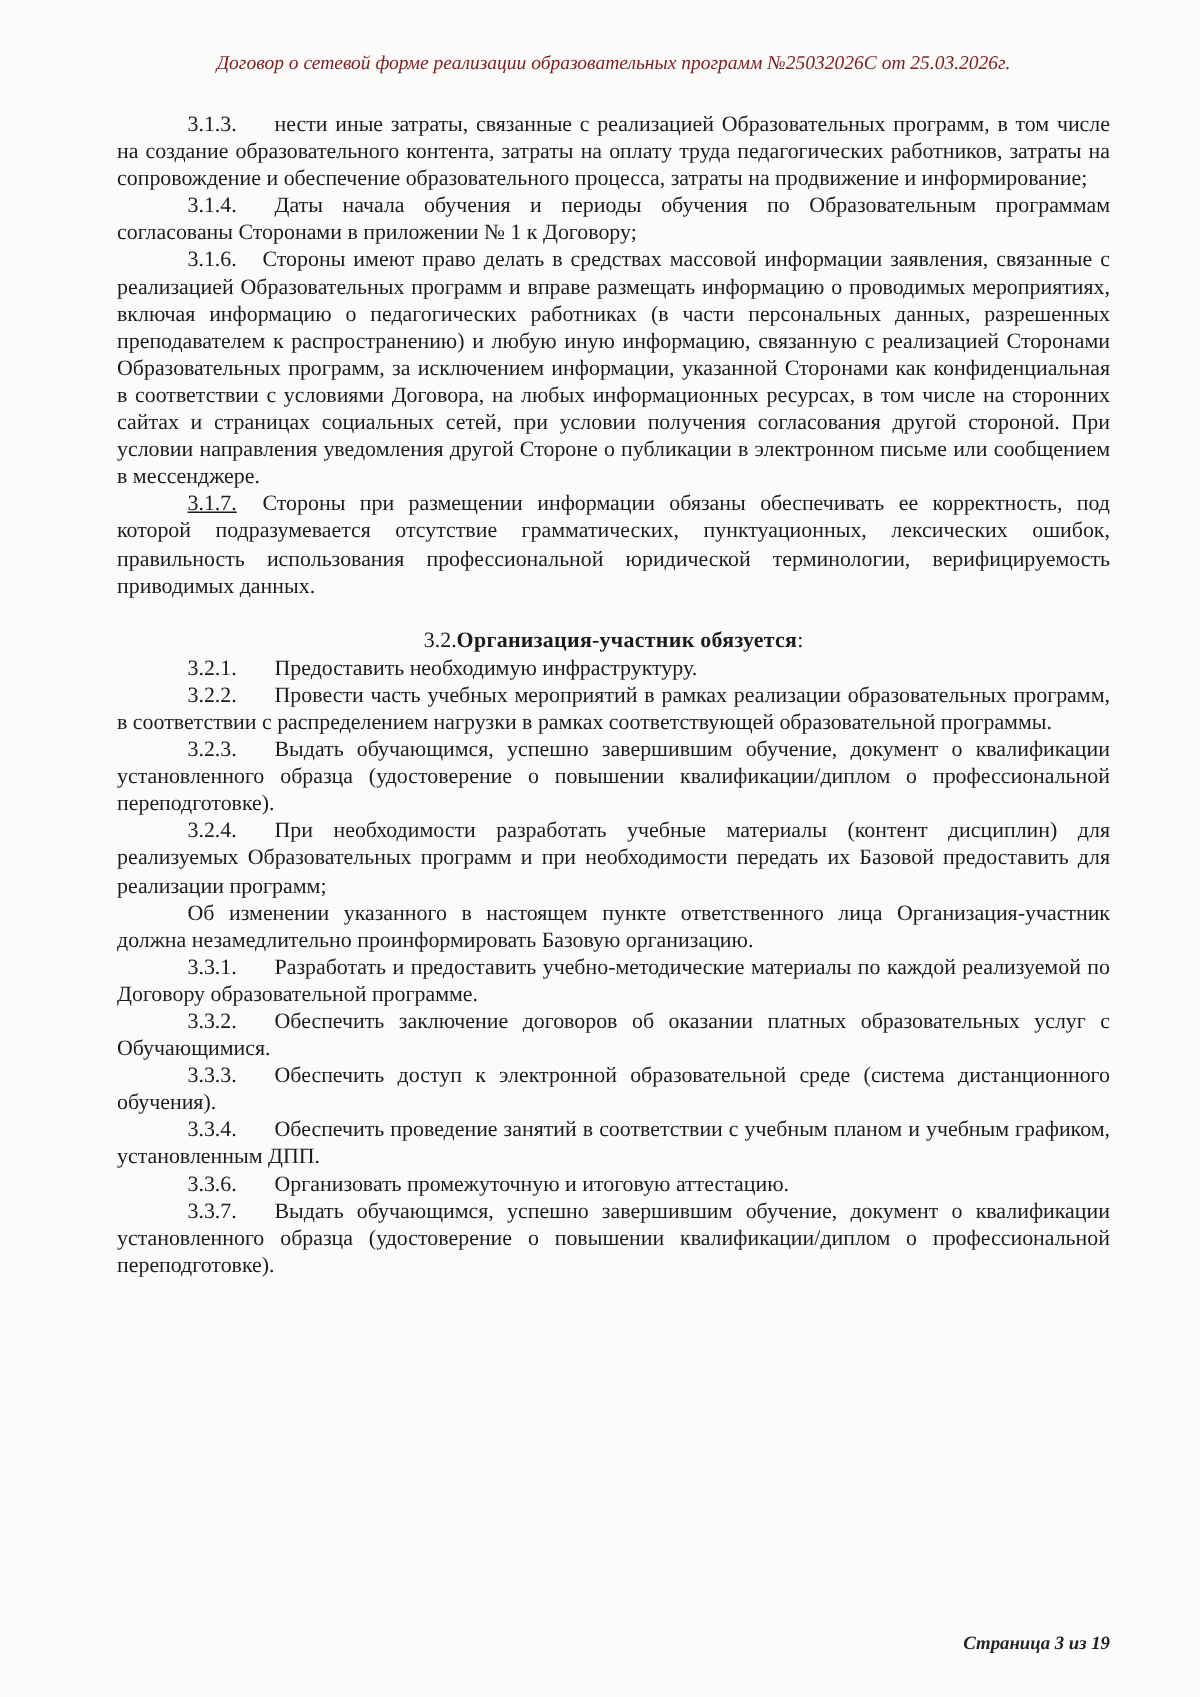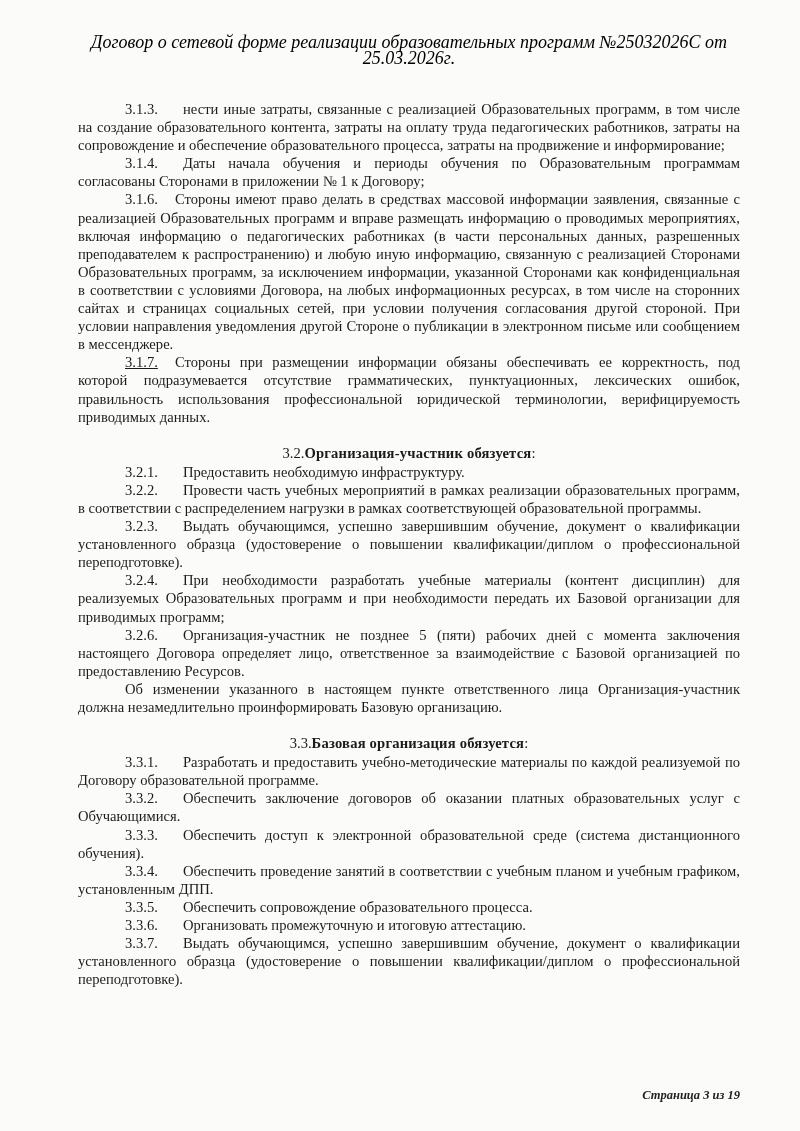--- a/index.html
+++ b/index.html
@@ -14,24 +14,24 @@
   }
   .page {
     box-sizing: border-box;
     width: 800px;
     height: 1131px;
     padding: 34px 60px 0 78px;
   }
   .doc-header {
     text-align: center;
     font-style: italic;
-    font-size: 18px;
+    font-size: 13px;
     line-height: 16px;
-    color: #000000;
-    margin-bottom: 34px;
+    color: #7f1d1d;
+    margin-bottom: 24px;
   }
   .doc-body {
     font-size: 14.6px;
     line-height: 18.1px;
     text-align: justify;
   }
   .doc-body p { margin: 0; }
   p.para { text-indent: 47px; }
   p.para .num {
     display: inline-block;
@@ -65,27 +65,24 @@
 
   <div class="doc-body">
       <p class="para"><span class="num">3.1.3.</span><span>нести иные затраты, связанные с реализацией Образовательных программ, в том числе на создание образовательного контента, затраты на оплату труда педагогических работников, затраты на сопровождение и обеспечение образовательного процесса, затраты на продвижение и информирование;</span></p>
       <p class="para"><span class="num">3.1.4.</span><span>Даты начала обучения и периоды обучения по Образовательным программам согласованы Сторонами в приложении № 1 к Договору;</span></p>
       <p class="para"><span class="num" style="min-width: 50px;">3.1.6.</span><span>Стороны имеют право делать в средствах массовой информации заявления, связанные с реализацией Образовательных программ и вправе размещать информацию о проводимых мероприятиях, включая информацию о педагогических работниках (в части персональных данных, разрешенных преподавателем к распространению) и любую иную информацию, связанную с реализацией Сторонами Образовательных программ, за исключением информации, указанной Сторонами как конфиденциальная в соответствии с условиями Договора, на любых информационных ресурсах, в том числе на сторонних сайтах и страницах социальных сетей, при условии получения согласования другой стороной. При условии направления уведомления другой Стороне о публикации в электронном письме или сообщением в мессенджере.</span></p>
       <p class="para"><span class="num" style="min-width: 50px; text-decoration: underline;">3.1.7.</span><span>Стороны при размещении информации обязаны обеспечивать ее корректность, под которой подразумевается отсутствие грамматических, пунктуационных, лексических ошибок, правильность использования профессиональной юридической терминологии, верифицируемость приводимых данных.</span></p>
       <p class="heading"><span class="num">3.2.</span><b>Организация-участник обязуется</b>:</p>
       <p class="para"><span class="num">3.2.1.</span><span>Предоставить необходимую инфраструктуру.</span></p>
       <p class="para"><span class="num">3.2.2.</span><span>Провести часть учебных мероприятий в рамках реализации образовательных программ, в соответствии с распределением нагрузки в рамках соответствующей образовательной программы.</span></p>
       <p class="para"><span class="num">3.2.3.</span><span>Выдать обучающимся, успешно завершившим обучение, документ о квалификации установленного образца (удостоверение о повышении квалификации/диплом о профессиональной переподготовке).</span></p>
-      <p class="para"><span class="num">3.2.4.</span><span>При необходимости разработать учебные материалы (контент дисциплин) для реализуемых Образовательных программ и при необходимости передать их Базовой организации для приводимых программ;</span></p>
-      <p class="para"><span class="num">3.2.6.</span><span>Организация-участник не позднее 5 (пяти) рабочих дней с момента заключения настоящего Договора определяет лицо, ответственное за взаимодействие с Базовой организацией по предоставлению Ресурсов.</span></p>
+      <p class="para"><span class="num">3.2.4.</span><span>При необходимости разработать учебные материалы (контент дисциплин) для реализуемых Образовательных программ и при необходимости передать их Базовой предоставить для реализации программ;</span></p>
       <p class="para no-num"><span>Об изменении указанного в настоящем пункте ответственного лица Организация-участник должна незамедлительно проинформировать Базовую организацию.</span></p>
-      <p class="heading"><span class="num">3.3.</span><b>Базовая организация обязуется</b>:</p>
       <p class="para"><span class="num">3.3.1.</span><span>Разработать и предоставить учебно-методические материалы по каждой реализуемой по Договору образовательной программе.</span></p>
       <p class="para"><span class="num">3.3.2.</span><span>Обеспечить заключение договоров об оказании платных образовательных услуг с Обучающимися.</span></p>
       <p class="para"><span class="num">3.3.3.</span><span>Обеспечить доступ к электронной образовательной среде (система дистанционного обучения).</span></p>
       <p class="para"><span class="num">3.3.4.</span><span>Обеспечить проведение занятий в соответствии с учебным планом и учебным графиком, установленным ДПП.</span></p>
-      <p class="para"><span class="num">3.3.5.</span><span>Обеспечить сопровождение образовательного процесса.</span></p>
       <p class="para"><span class="num">3.3.6.</span><span>Организовать промежуточную и итоговую аттестацию.</span></p>
       <p class="para"><span class="num">3.3.7.</span><span>Выдать обучающимся, успешно завершившим обучение, документ о квалификации установленного образца (удостоверение о повышении квалификации/диплом о профессиональной переподготовке).</span></p>
     </div>
 
   <div class="doc-footer">Страница 3 из 19</div>
 </div>
 
 </body></html>

